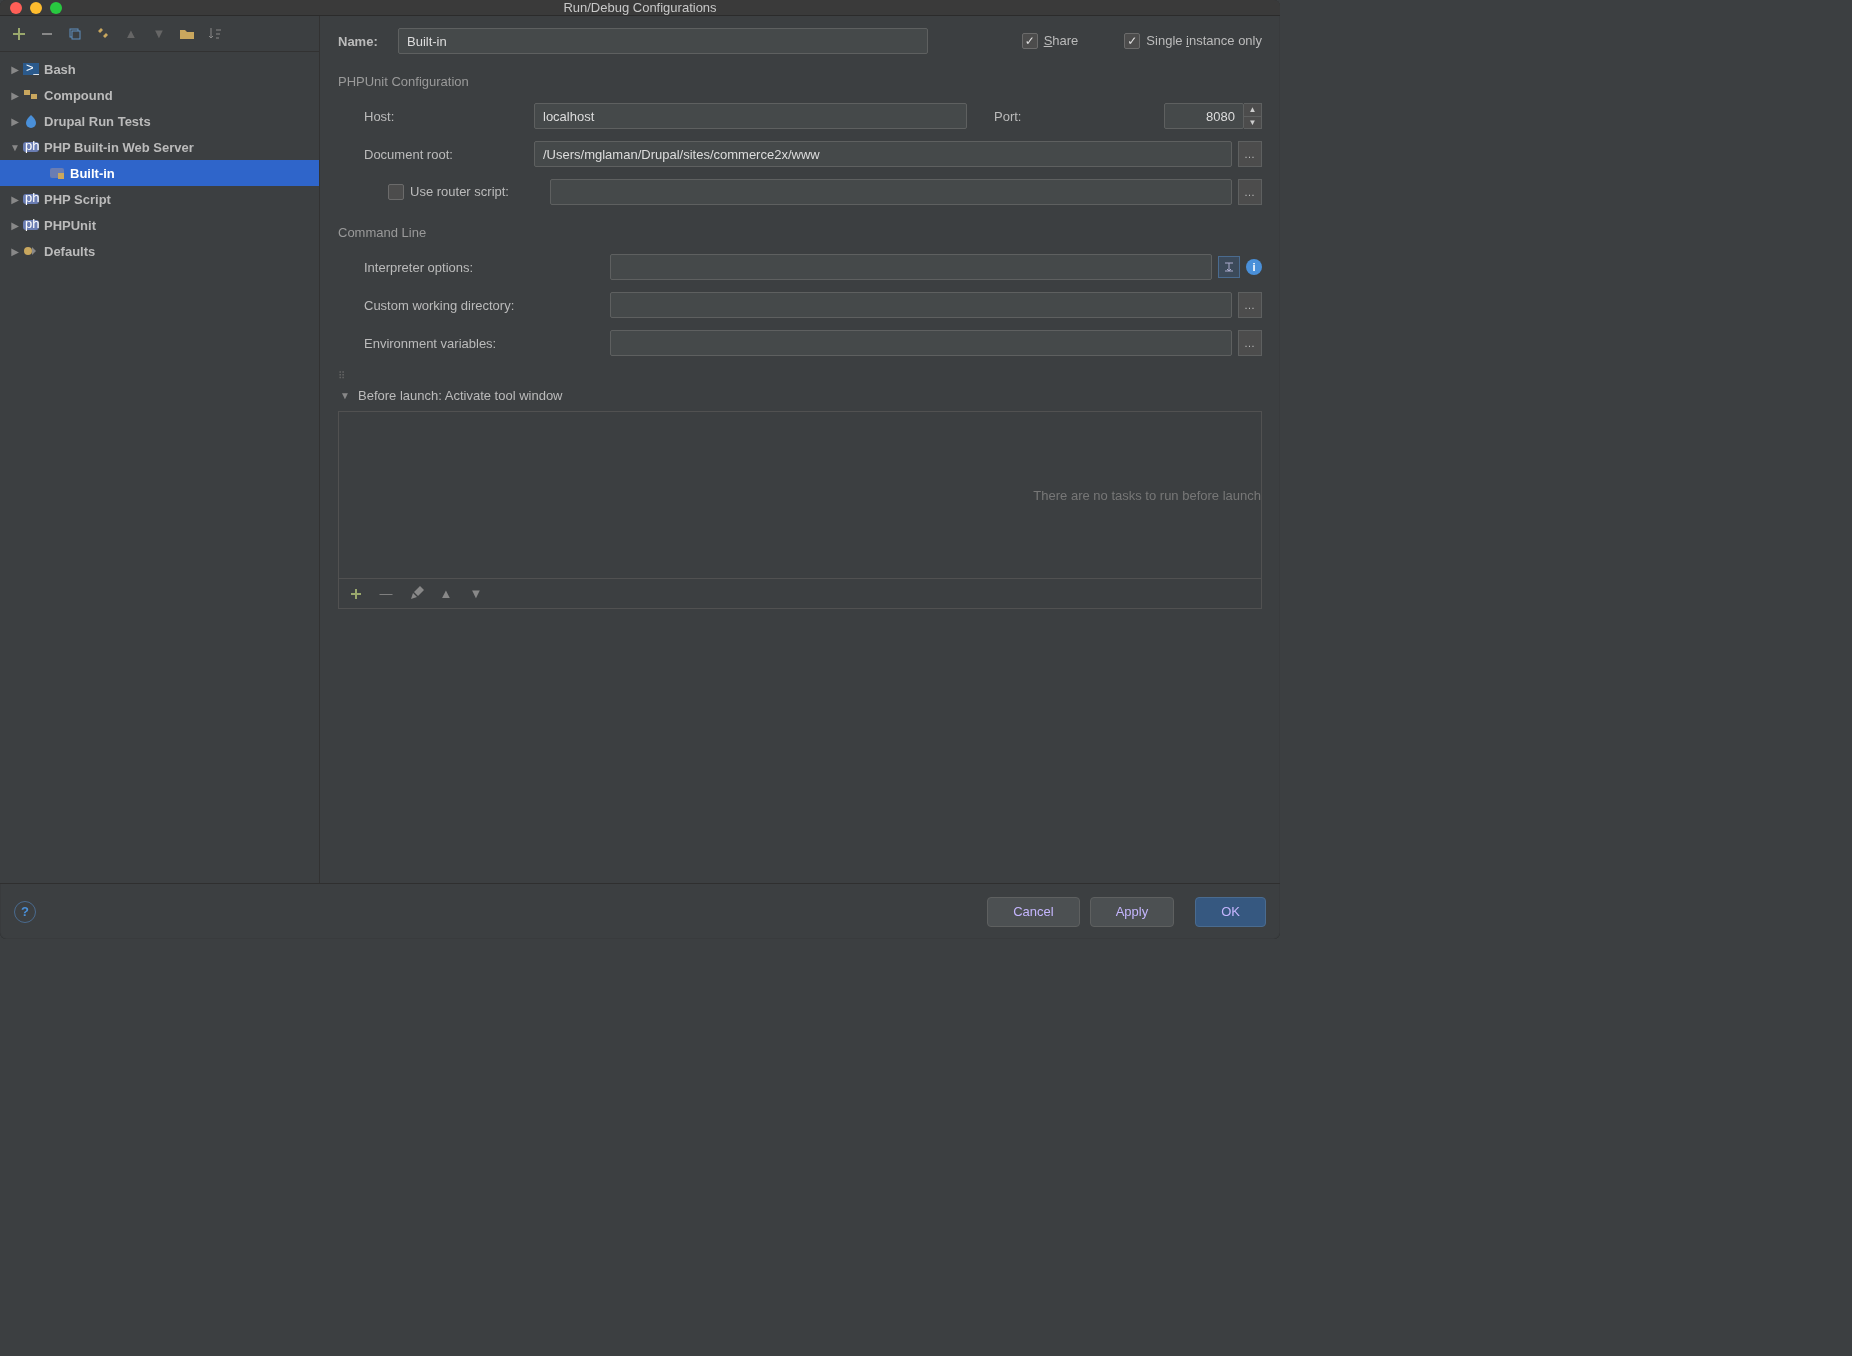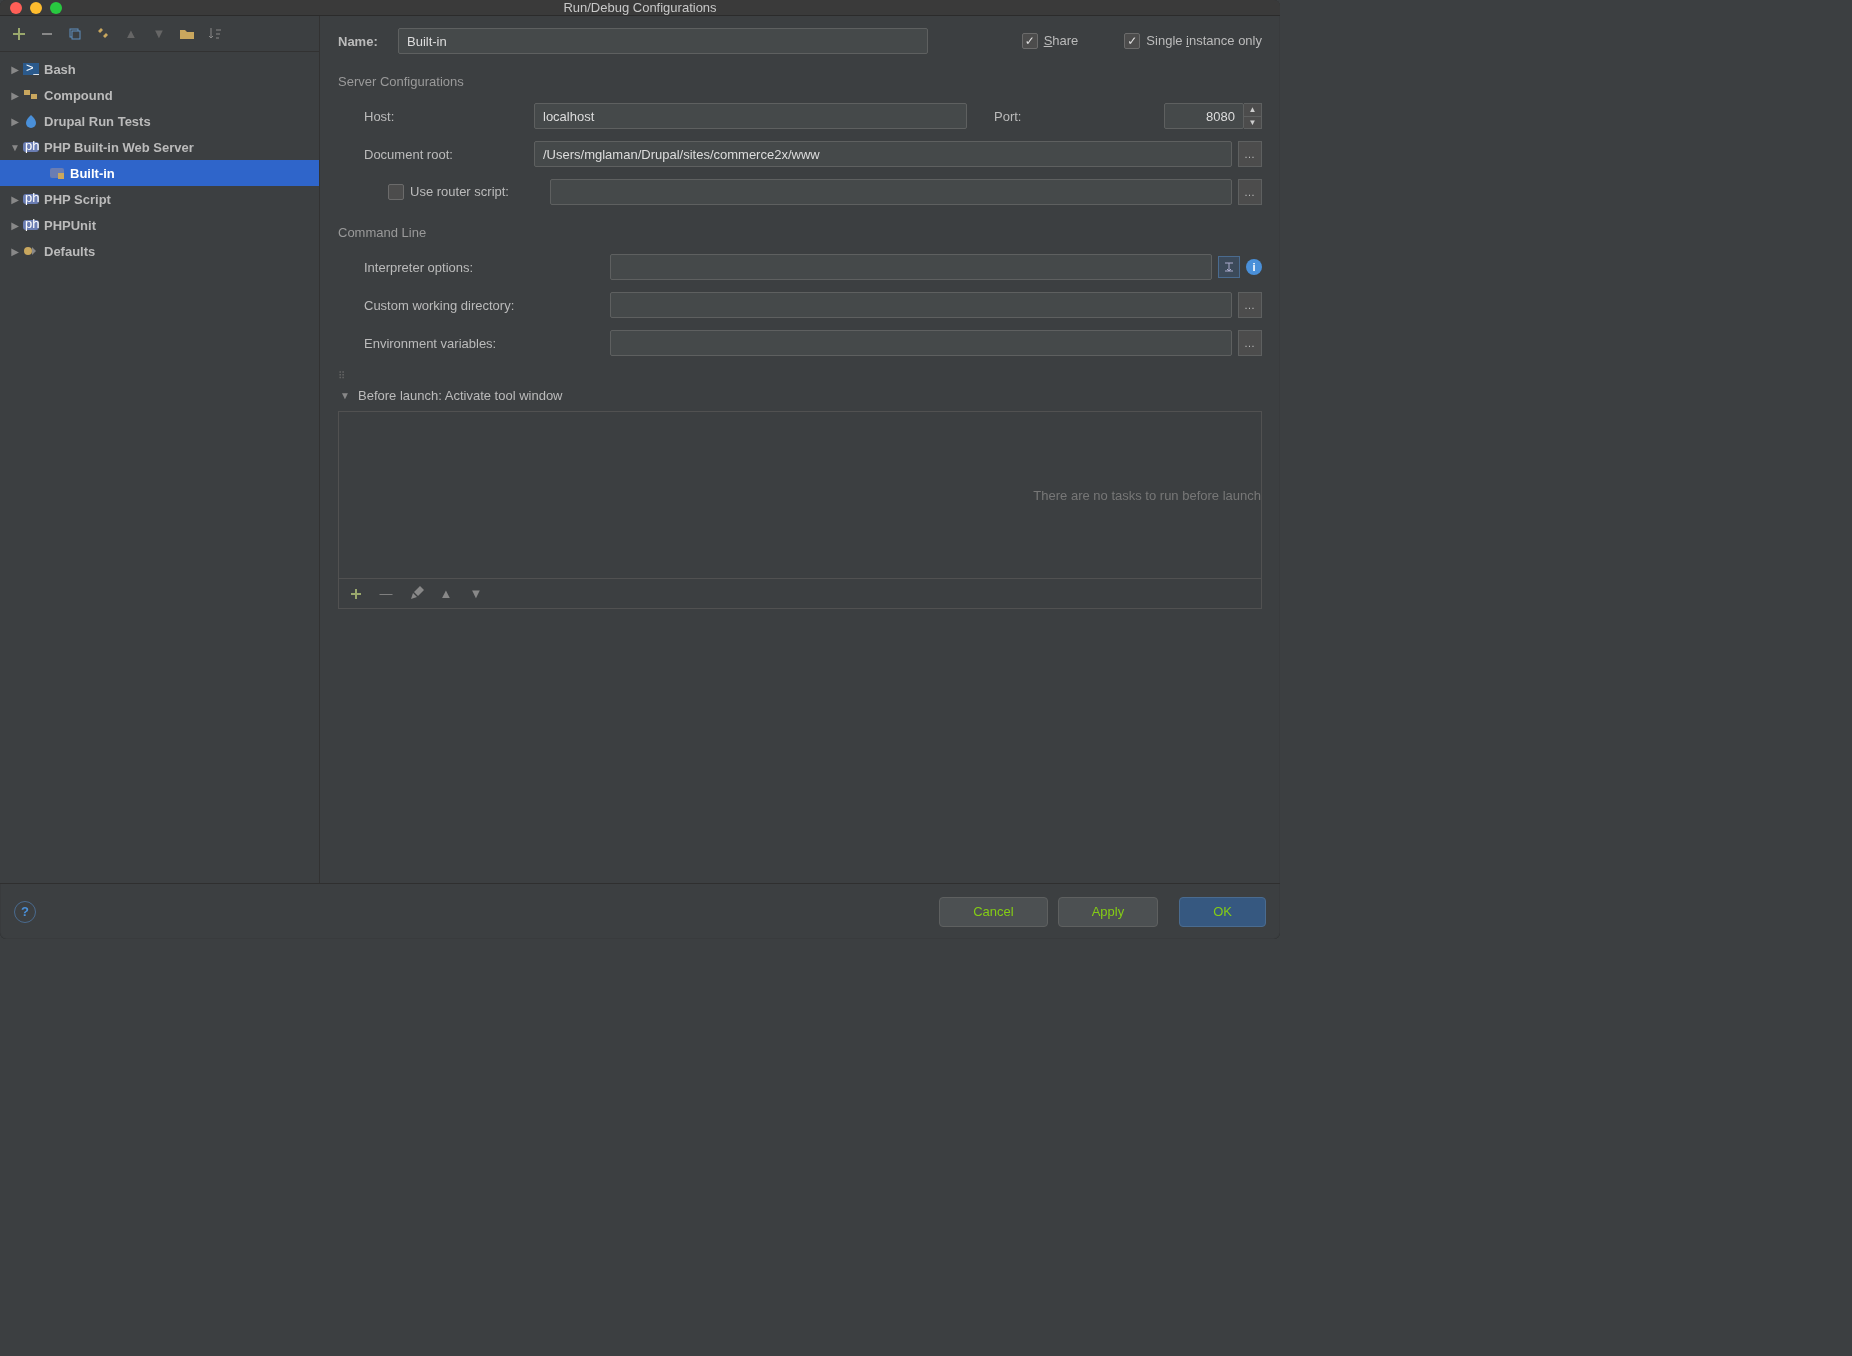--- a/index.html
+++ b/index.html
@@ -51,21 +51,21 @@
 .splitter::before { content:"⠿"; color:#666; font-size:10px; }
 .blhdr { display:flex; align-items:center; color:#bbb; gap:6px; margin-bottom:8px; cursor:pointer; }
 .blhdr .arrow { font-size:10px; }
 .blbox { border:1px solid #515151; height:168px; background:#3c3f41; display:flex; align-items:center; justify-content:flex-end; color:#777; margin-bottom:0; }
 .bltools { height:30px; border:1px solid #515151; border-top:none; display:flex; align-items:center; padding:0 8px; gap:12px; margin-bottom:14px; }
 .bltools .tbtn { color:#888; }
 .bottomchks { display:flex; gap:20px; padding-left:16px; }
 .footer { height:56px; border-top:1px solid #2f2f2f; display:flex; align-items:center; padding:0 14px; }
 .help { width:22px; height:22px; border-radius:50%; border:1px solid #4a6b8f; color:#4a90d9; display:flex; align-items:center; justify-content:center; font-weight:bold; cursor:pointer; }
 .btns { margin-left:auto; display:flex; gap:10px; }
-.btn { height:30px; padding:0 33px; background:#4c5052; border:1px solid #5e6060; color:#84cc16; border-radius:4px; cursor:pointer; display:flex; align-items:center; }
+.btn { height:30px; padding:0 25px; background:#4c5052; border:1px solid #5e6060; color:#c4b5fd; border-radius:4px; cursor:pointer; display:flex; align-items:center; }
 .btn.primary { background:#365880; border-color:#4a6b8f;margin-left:11px; }
 .under { text-decoration:underline; }
 </style>
 </head>
 <body>
 
 <div class="window">
   <div class="titlebar">
     <div class="tl">
       <span class="r"></span>
@@ -203,21 +203,21 @@
               <div class="chkbox on"></div>
               <span><span class="under">S</span>hare</span>
             </div>
           <div class="chk">
               <div class="chkbox on"></div>
               <span>Single <span class="under">i</span>nstance only</span>
             </div>
         </div>
       </div>
 
-      <div class="section">Server Configurations</div>
+      <div class="section">PHPUnit Configuration</div>
       <div class="field">
         <label>Host:</label>
         <input type="text" value="localhost" style="">
         <label class="portlbl">Port:</label>
         <div class="portwrap">
           <input type="text" value="8080" style="">
           <div class="spin">
               <div>▲</div>
               <div>▼</div>
             </div>

